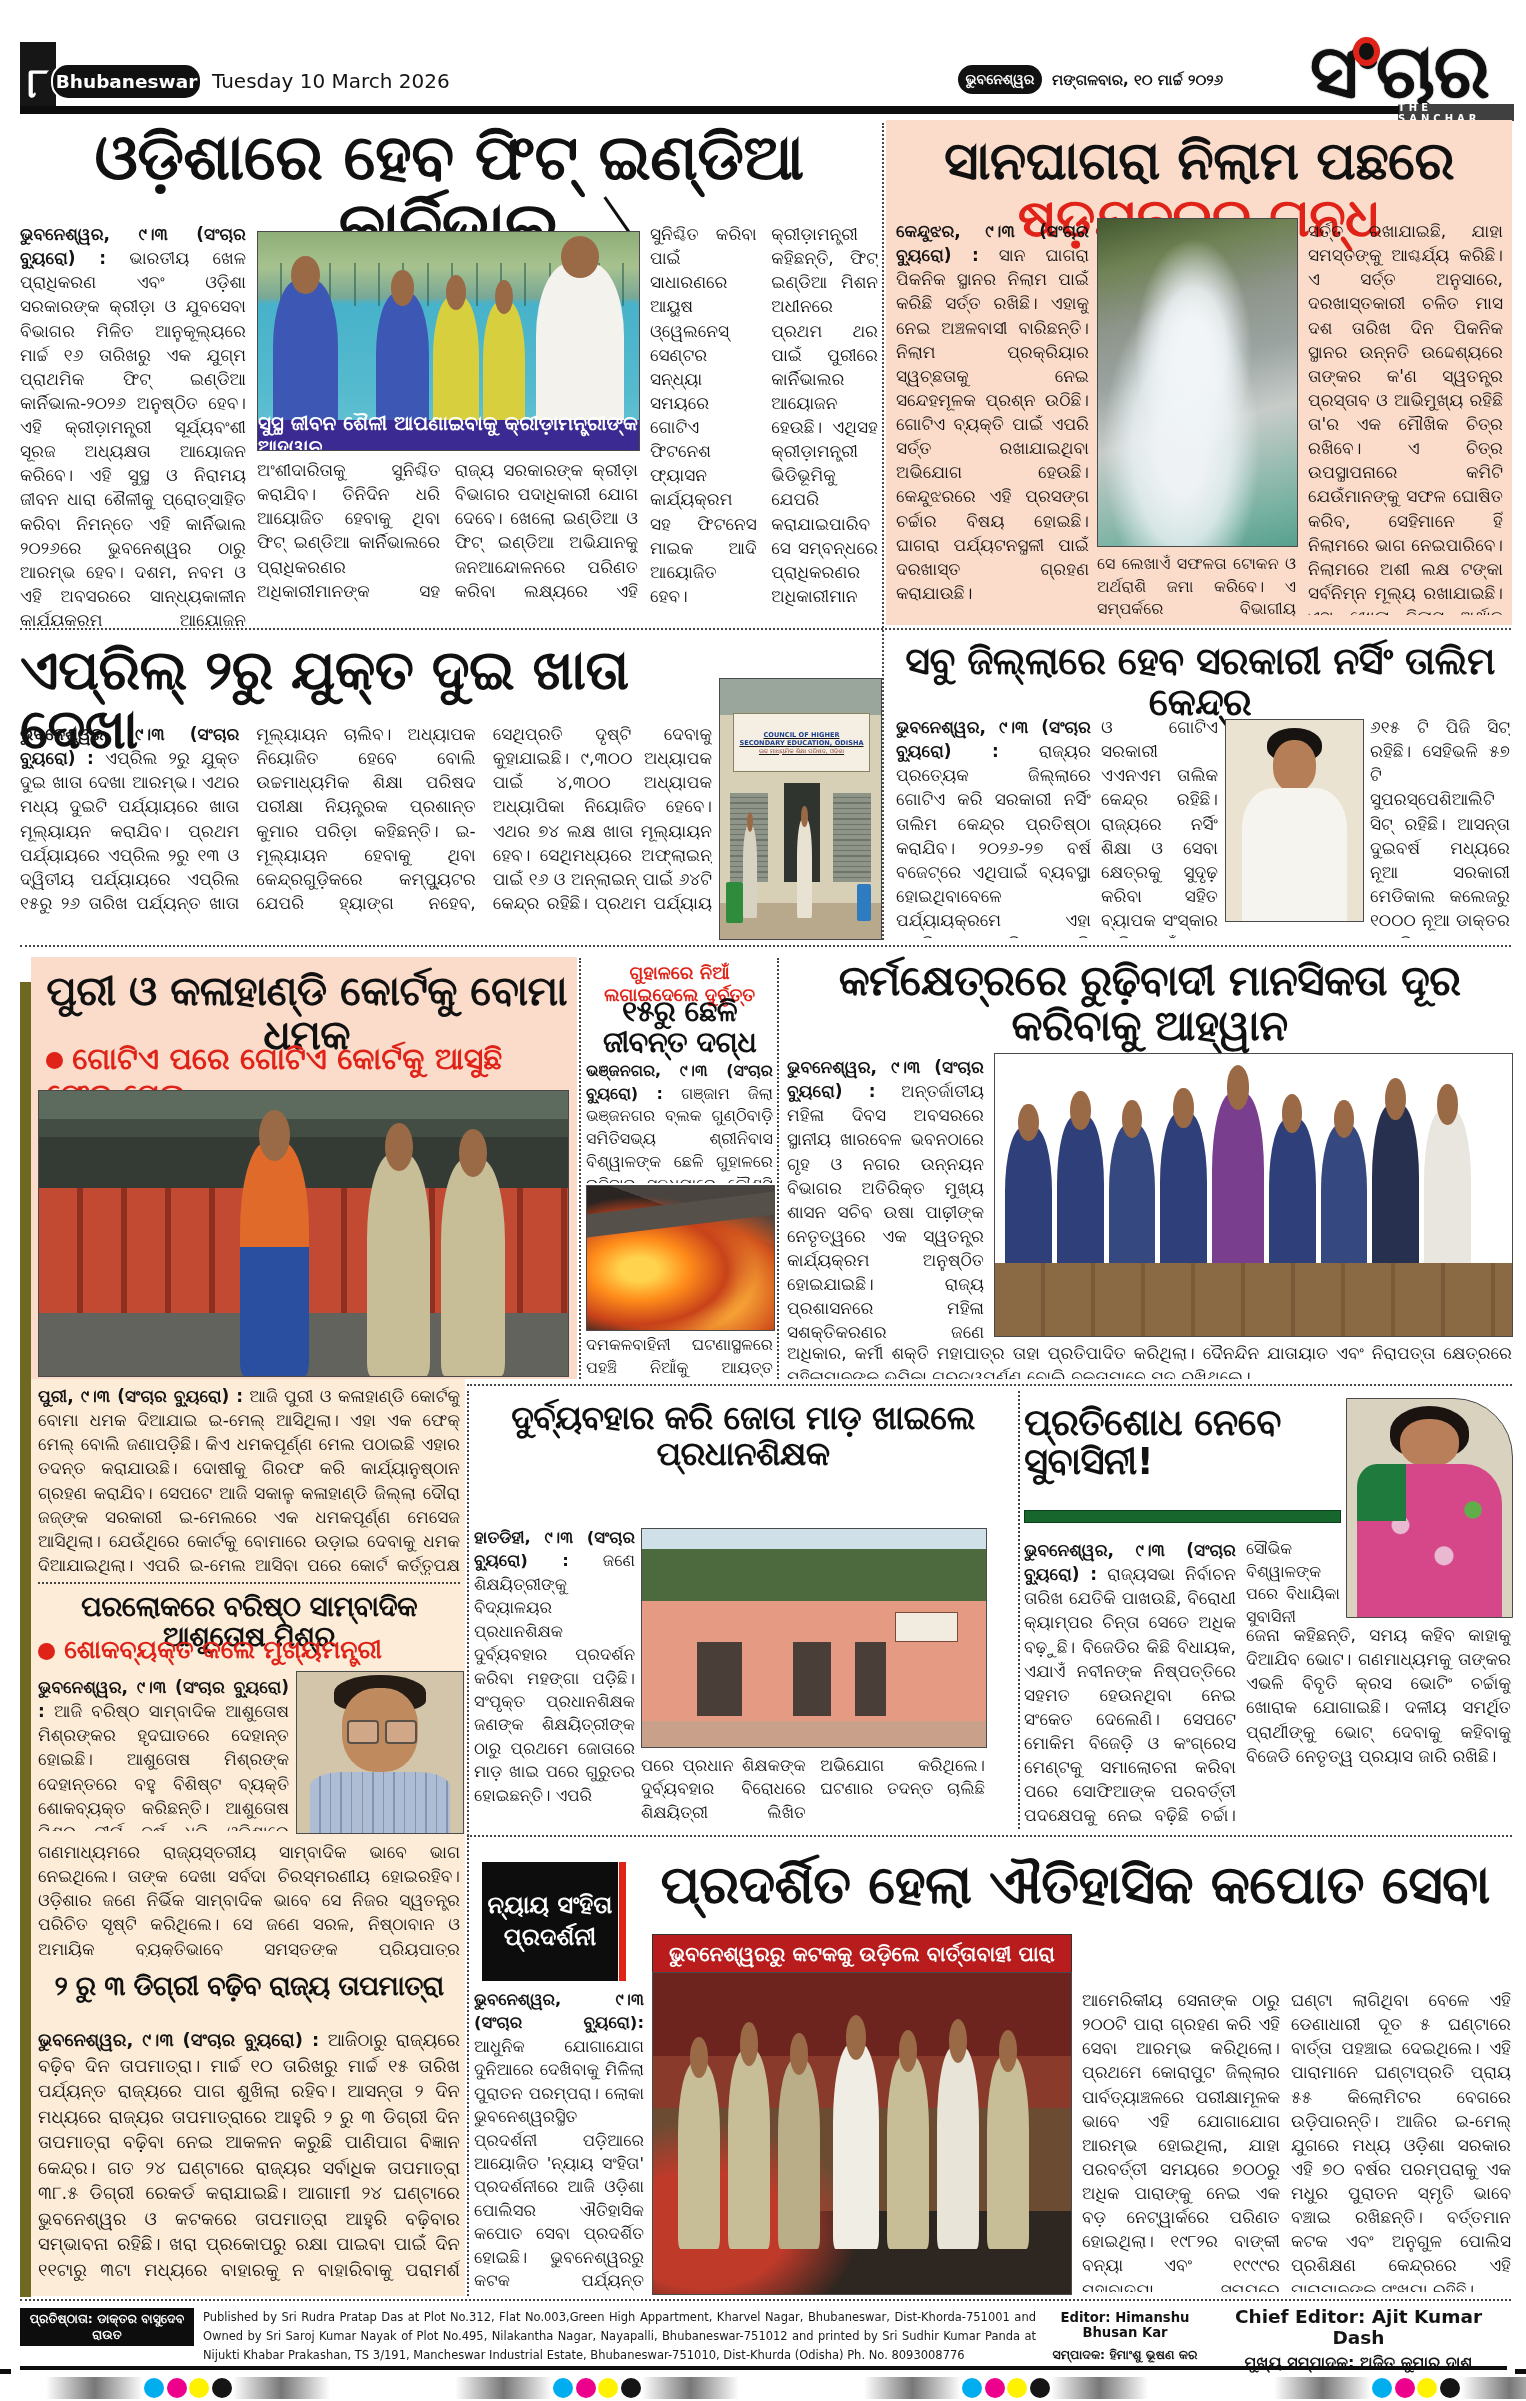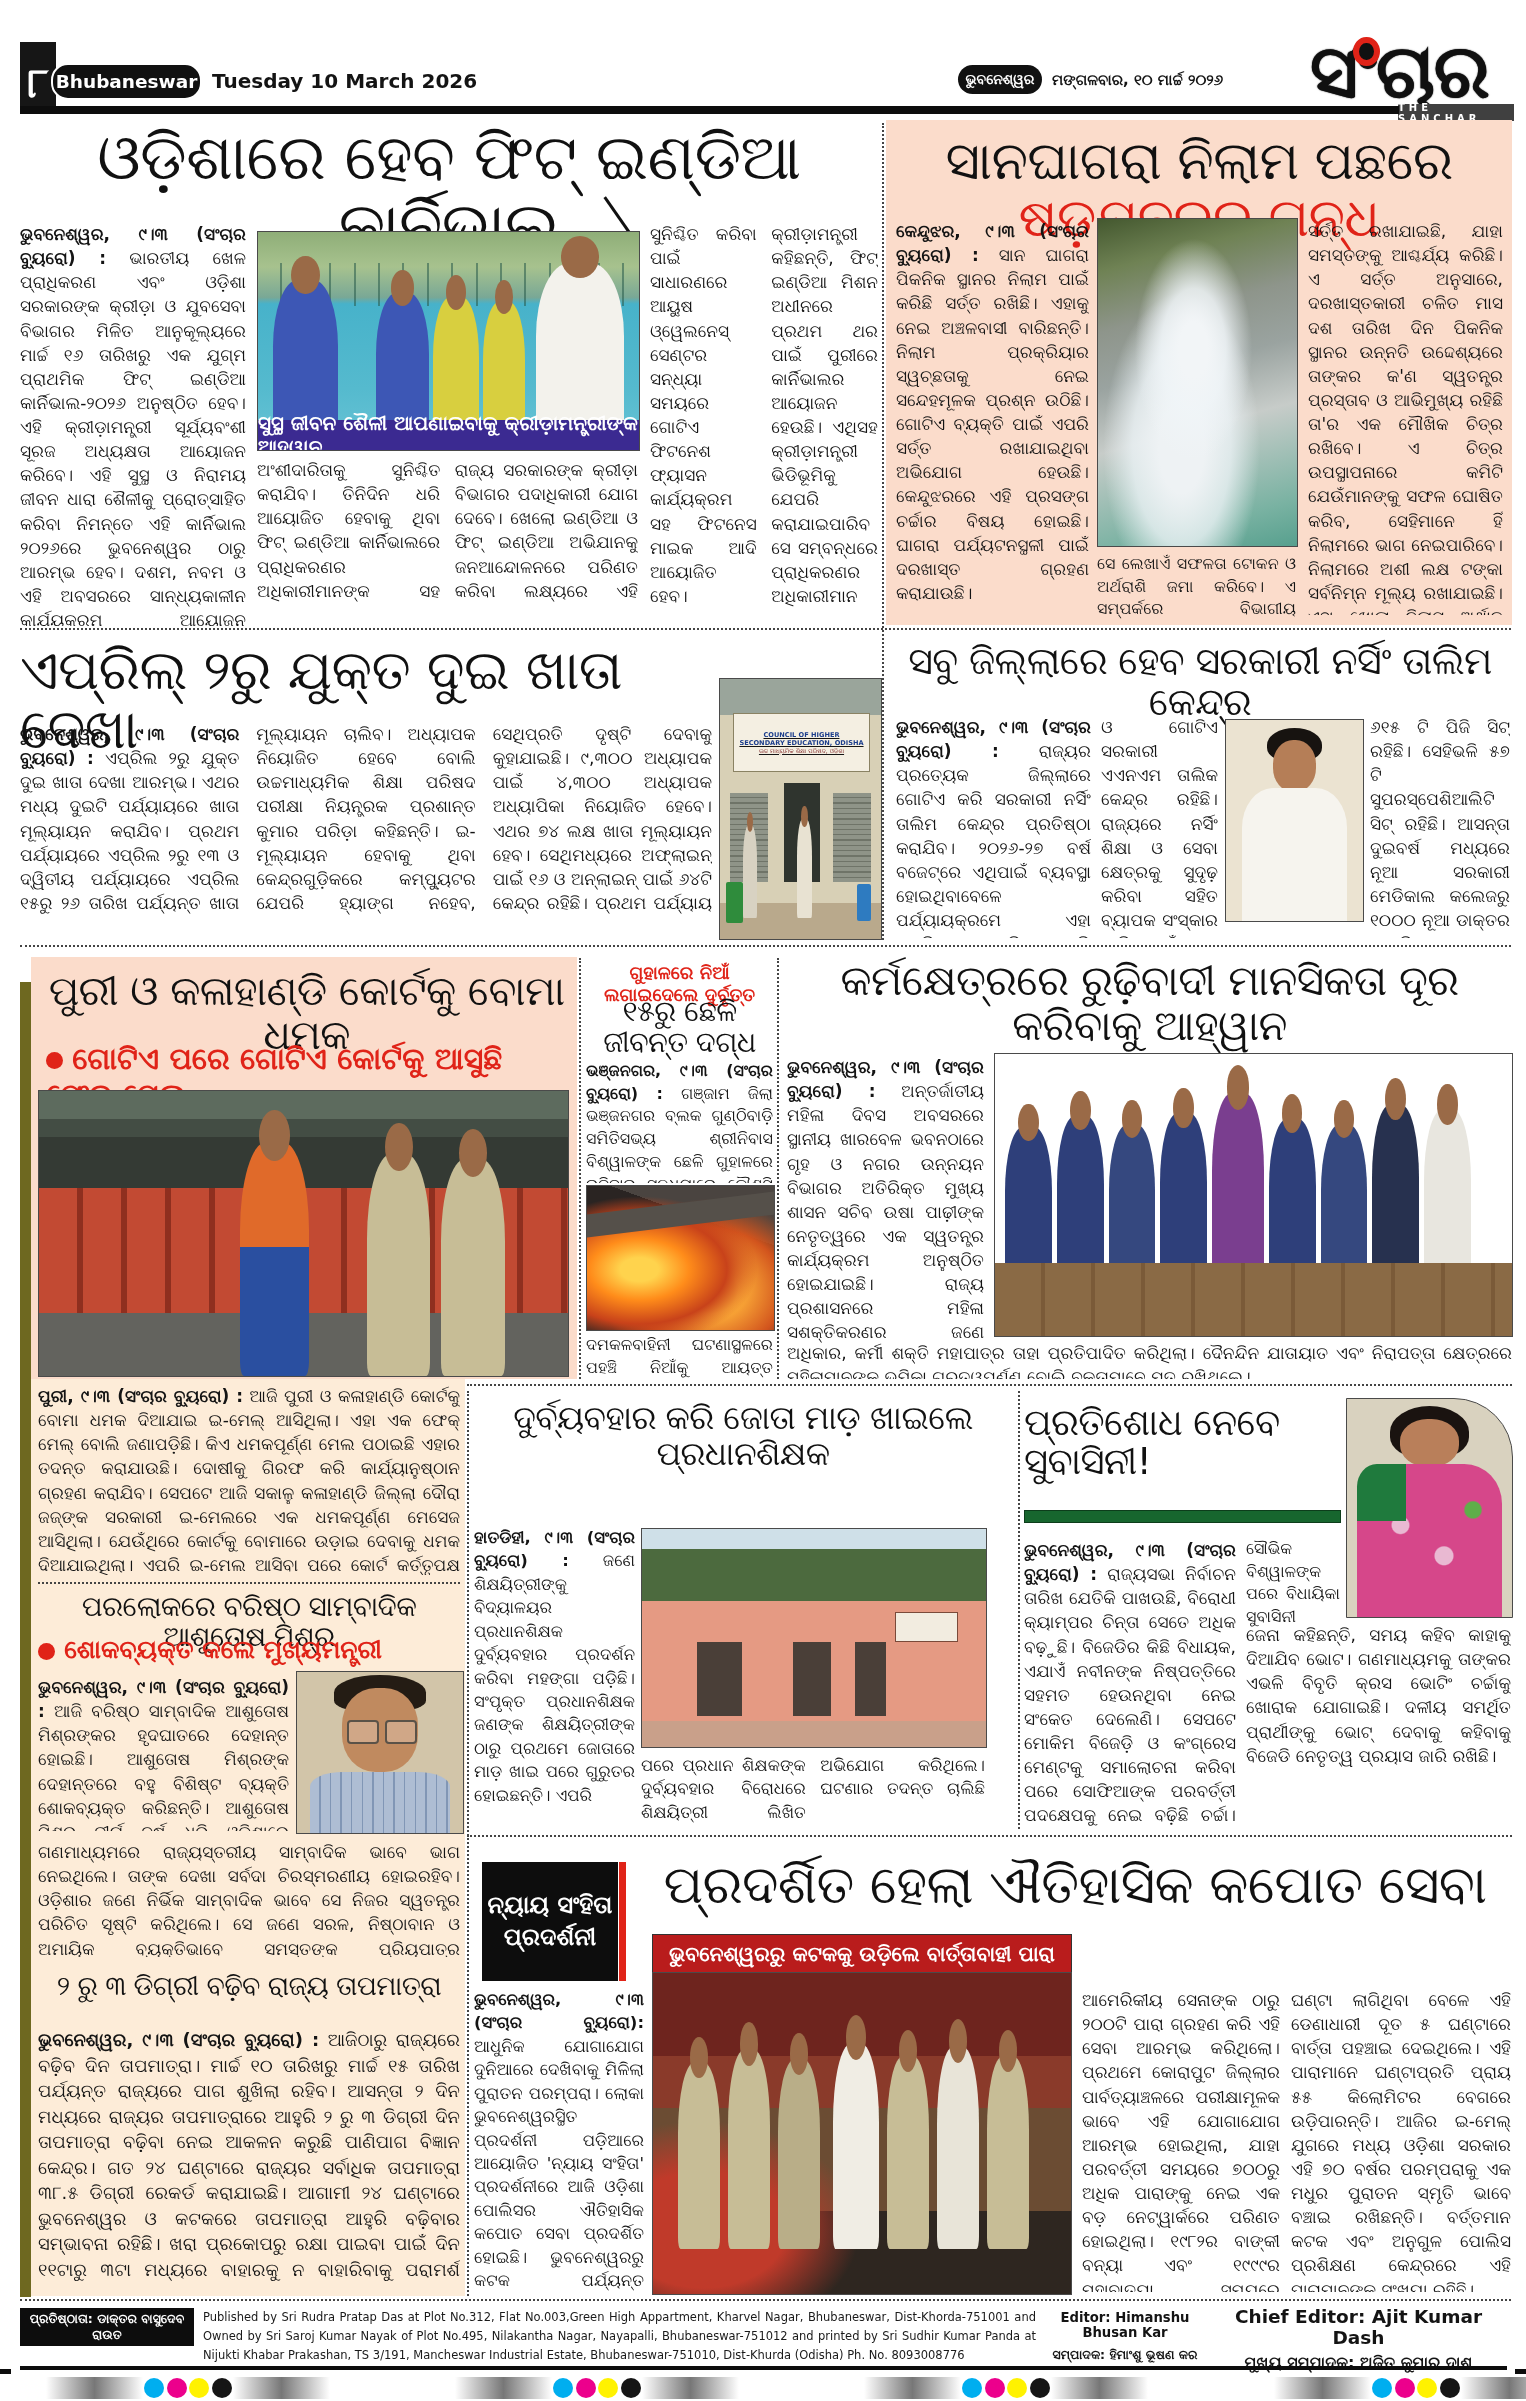--- a/index.html
+++ b/index.html
@@ -2,40 +2,40 @@
 <html style="font-size:10.6px"><head>
 <meta charset="utf-8">
 <style>
   html,body{margin:0;padding:0;}
   body{width:1526px;height:2401px;position:relative;background:#ffffff;
        font-family:"DejaVu Sans","Liberation Sans",sans-serif;color:#141414;overflow:hidden;}
   .abs{position:absolute;}
   .odia{font-family:"DejaVu Sans",sans-serif;}
   .bodytext{font-size:17px;line-height:1.42;text-align:justify;overflow:hidden;word-break:break-word;}
   .bodytext b{font-weight:bold;}
-  .headline{font-weight:normal;color:#111;line-height:1.08;letter-spacing:-0.7px;}
+  .headline{font-weight:bold;color:#111;line-height:1.08;letter-spacing:-0.7px;}
   .center{text-align:center;}
   .photo{position:absolute;overflow:hidden;border:0.7px solid #4a4a4a;}
   .capbar{position:absolute;left:0;right:0;bottom:0;color:#fff;font-weight:bold;
           display:flex;align-items:center;justify-content:center;}
   .dotted-h{position:absolute;border-top:2px dotted #444;height:0;}
   .dotted-v{position:absolute;border-left:2px dotted #444;width:0;}
   .red-bullet{display:inline-block;width:17px;height:17px;border-radius:50%;background:#e02318;margin-right:9.2px;vertical-align:middle;}
   .kicker-red{color:#e02318;font-weight:bold;}
   .cols2{column-count:2;column-gap:14.5px;}
   .cols3{column-count:3;column-gap:17px;}
   .person{position:absolute;border-radius:38% 38% 6% 6%;}
   .person::before{content:"";position:absolute;left:28%;top:-14%;width:44%;height:22%;background:#9a6a47;border-radius:50%;}
 
   
   #pg-box{left:20px;top:42px;width:36px;height:65px;background:#161616;color:#fff;
           font-size:41px;font-weight:bold;display:flex;align-items:flex-end;justify-content:center;}
   #bhub-pill{left:51px;top:63px;width:147px;height:33px;background:#111;border-radius:17px;
              color:#fff;font-weight:bold;font-size:18.5px;display:flex;align-items:center;justify-content:center;border:2px solid #fff;}
-  #date-en{left:212px;top:69px;font-size:20px;font-weight:bold;}
+  #date-en{left:212px;top:69px;font-size:20px;font-weight:normal;}
   #od-pill{left:958px;top:65px;width:84px;height:29px;background:#111;border-radius:14.5px;
            color:#fff;font-weight:bold;font-size:14px;display:flex;align-items:center;justify-content:center;}
   #od-date{left:1052px;top:71px;font-size:15px;font-weight:bold;}
   #logo{left:1310px;top:34px;width:205px;height:79px;font-size:74px;font-weight:900;color:#101010;
         letter-spacing:-1.3px;line-height:1;text-shadow:0 0 1.3px #000;}
   #logo-dot{left:1353px;top:37px;width:14.5px;height:17px;border:6px solid #e02318;background:#111;border-radius:50%;}
   #logo-sub{left:1398px;top:104px;width:116px;height:17px;background:#404040;color:#fff;
             font-size:10px;font-weight:bold;letter-spacing:4px;display:flex;align-items:center;justify-content:center;}
   #header-rule{left:20px;top:106px;width:1379px;height:8px;background:#0d0d0d;}
 

